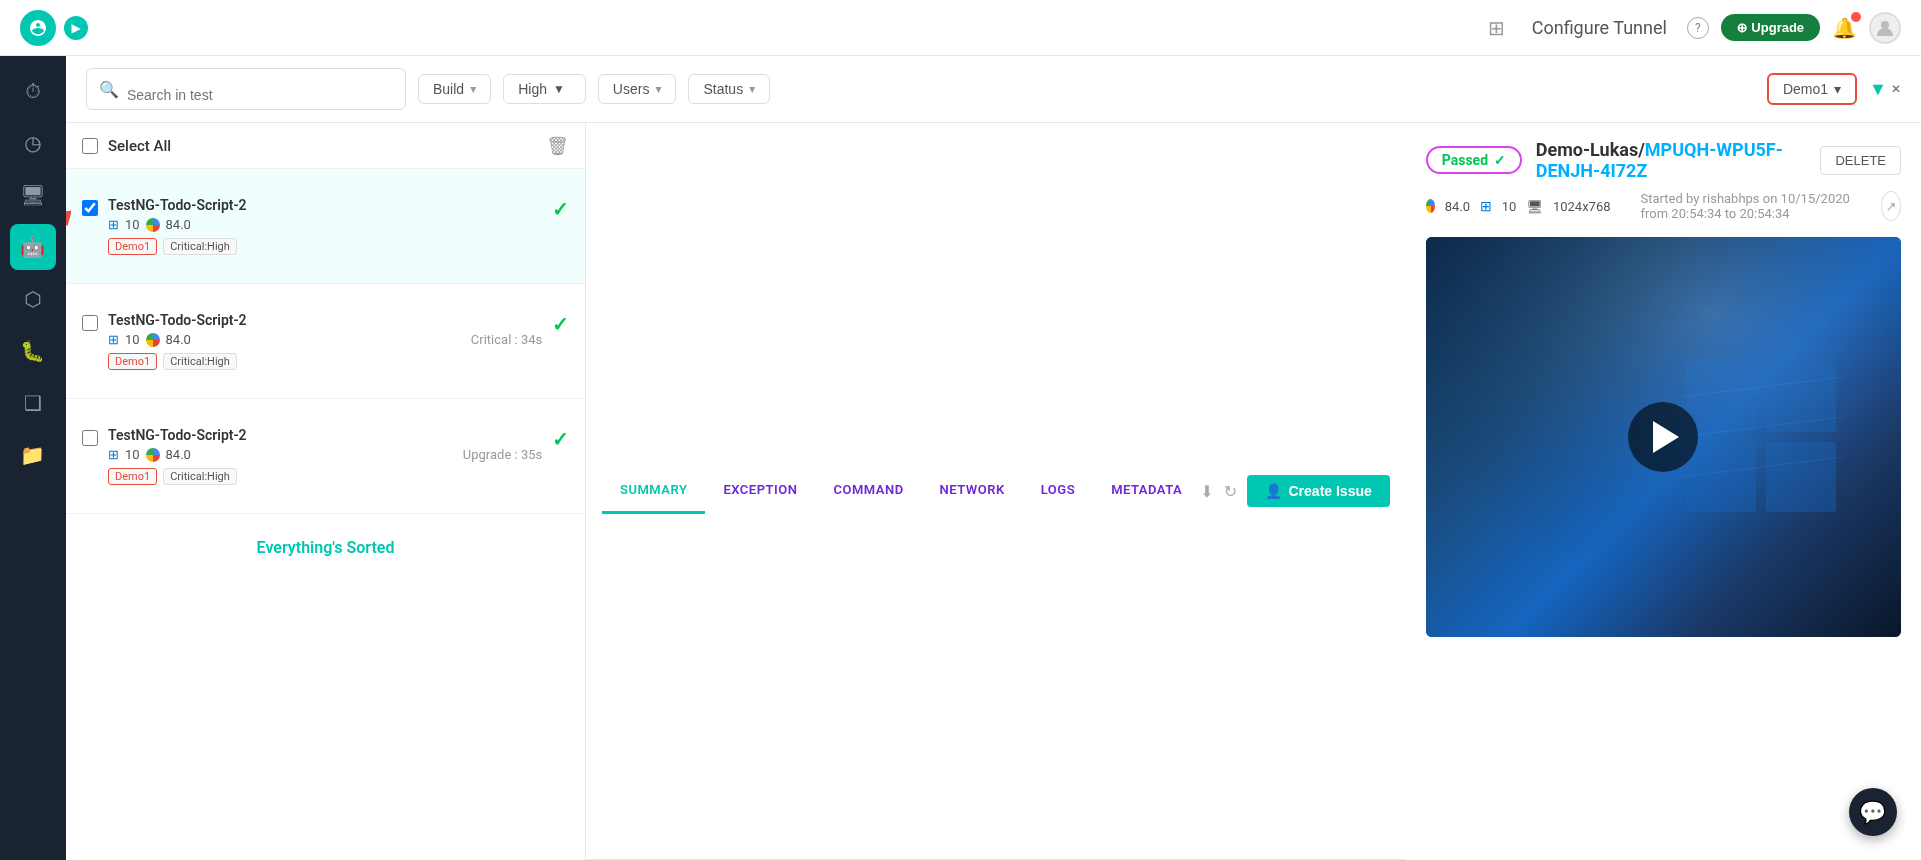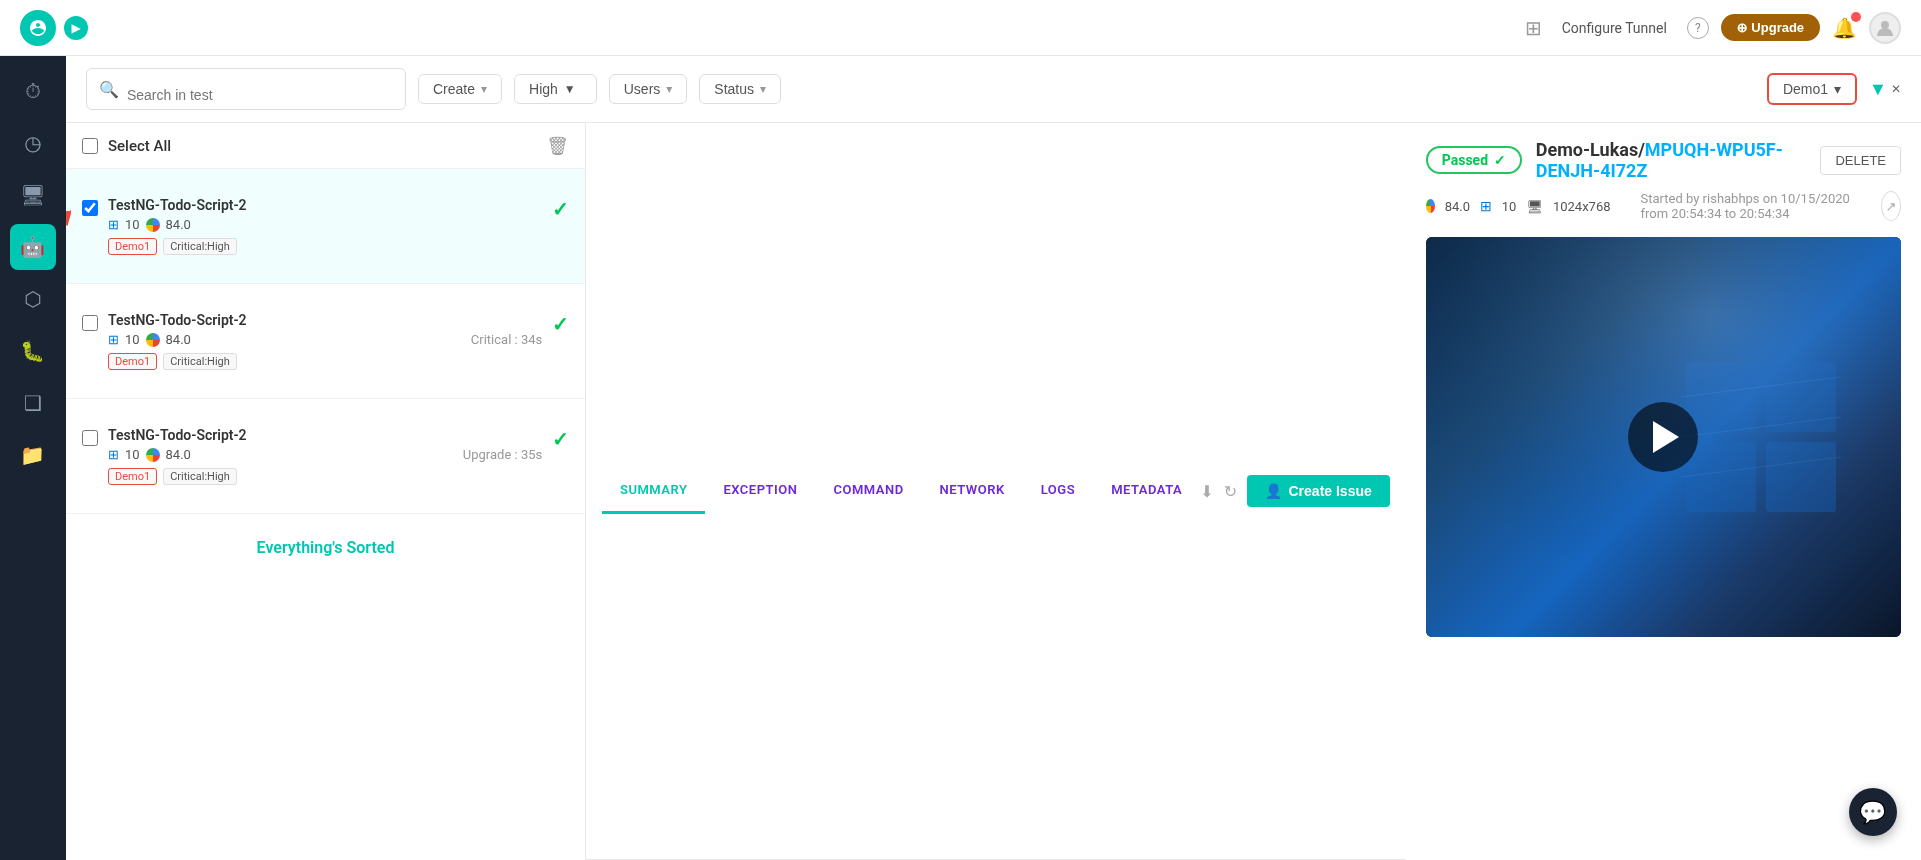--- a/index.html
+++ b/index.html
@@ -31,24 +31,24 @@
     }
     .arrow-icon {
       width: 24px; height: 24px;
       background: #00c7b1;
       border-radius: 50%;
       display: flex; align-items: center; justify-content: center;
       color: #fff; font-size: 12px;
     }
     .nav-spacer { flex: 1; }
     .grid-icon { color: #999; font-size: 20px; margin-right: 8px; }
-    .configure-tunnel { color: #555; font-size: 14px; margin-right: 8px; cursor: pointer; }
+    .configure-tunnel { color: #555; font-size: 18px; margin-right: 8px; cursor: pointer; margin-left: 7px; }
     .help-icon { width: 22px; height: 22px; border-radius: 50%; border: 1.5px solid #aaa; display: flex; align-items: center; justify-content: center; color: #888; font-size: 12px; cursor: pointer; }
     .upgrade-btn {
-      background: #a16207;
+      background: #15803d;
       color: #fff;
       border: none;
       border-radius: 20px;
       padding: 6px 16px;
       font-size: 13px;
       font-weight: 600;
       cursor: pointer;
       display: flex; align-items: center; gap: 4px;
     }
     .bell-icon { position: relative; font-size: 20px; color: #00c7b1; cursor: pointer; }
@@ -256,21 +256,21 @@
 
     
     .test-header {
       display: flex;
       align-items: center;
       gap: 14px;
       margin-bottom: 10px;
     }
     .passed-badge {
       display: flex; align-items: center; gap: 6px;
-      border: 2px solid #22c55e;
+      border: 2px solid #d946ef;
       border-radius: 20px;
       padding: 4px 14px;
       font-size: 14px;
       font-weight: 700;
       color: #00c853;
     }
     .test-id-link { font-size: 18px; font-weight: 700; color: #00b0ff; text-decoration: none; }
     .delete-btn {
       margin-left: auto;
       border: 1px solid #ddd;
@@ -389,21 +389,21 @@
   </div>
 
   <div class="content-area">
 
     <div class="filter-bar">
       <div class="search-box">
         <span style="color:#aaa;">🔍</span>
         <input type="text" placeholder="Search in test" style="">
       </div>
       <button class="dropdown-btn">
-        <span>Create</span>
+        <span>Build</span>
         <span class="chevron">▾</span>
       </button>
       <button class="dropdown-btn">
         <span>High</span>
         <span style="font-size:12px;">▼</span>
         <span class="chevron"></span>
       </button>
       <button class="dropdown-btn">
         <span>Users</span>
         <span class="chevron">▾</span>

